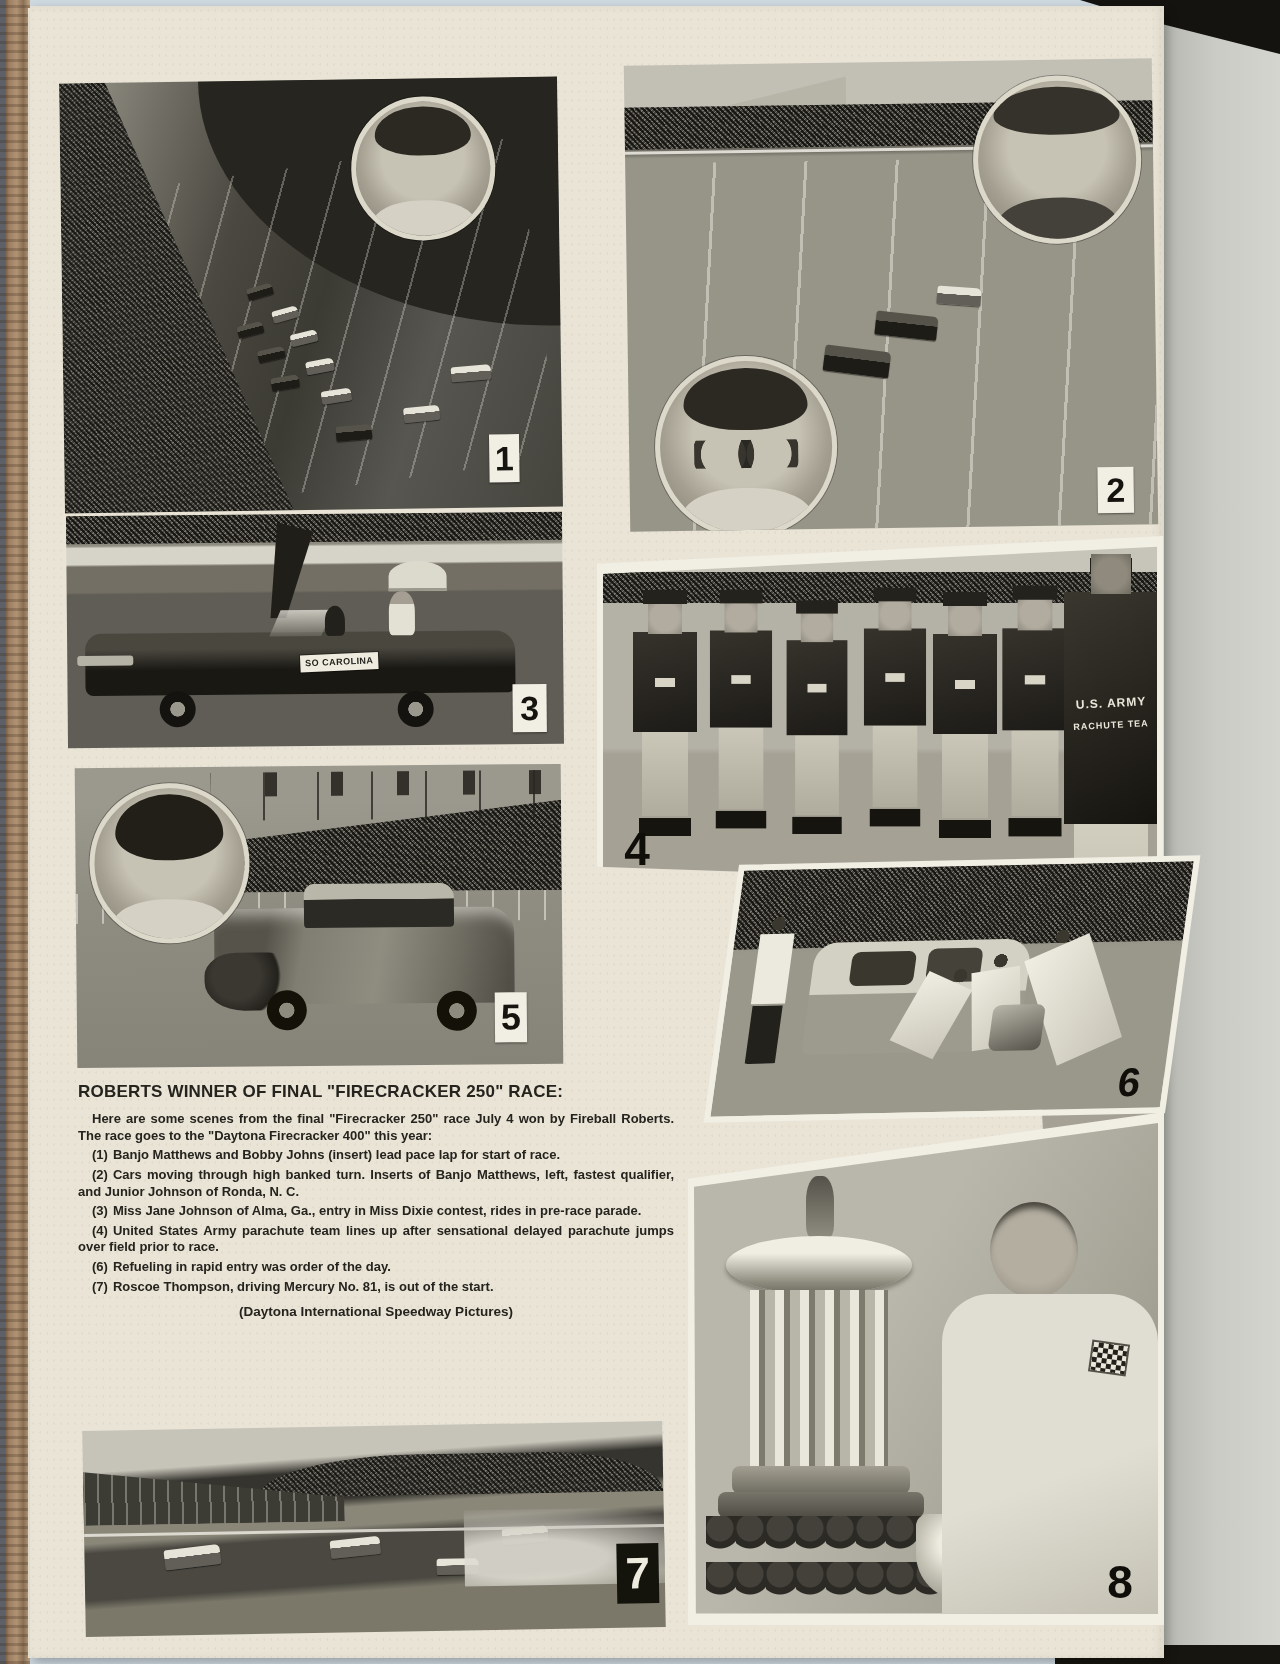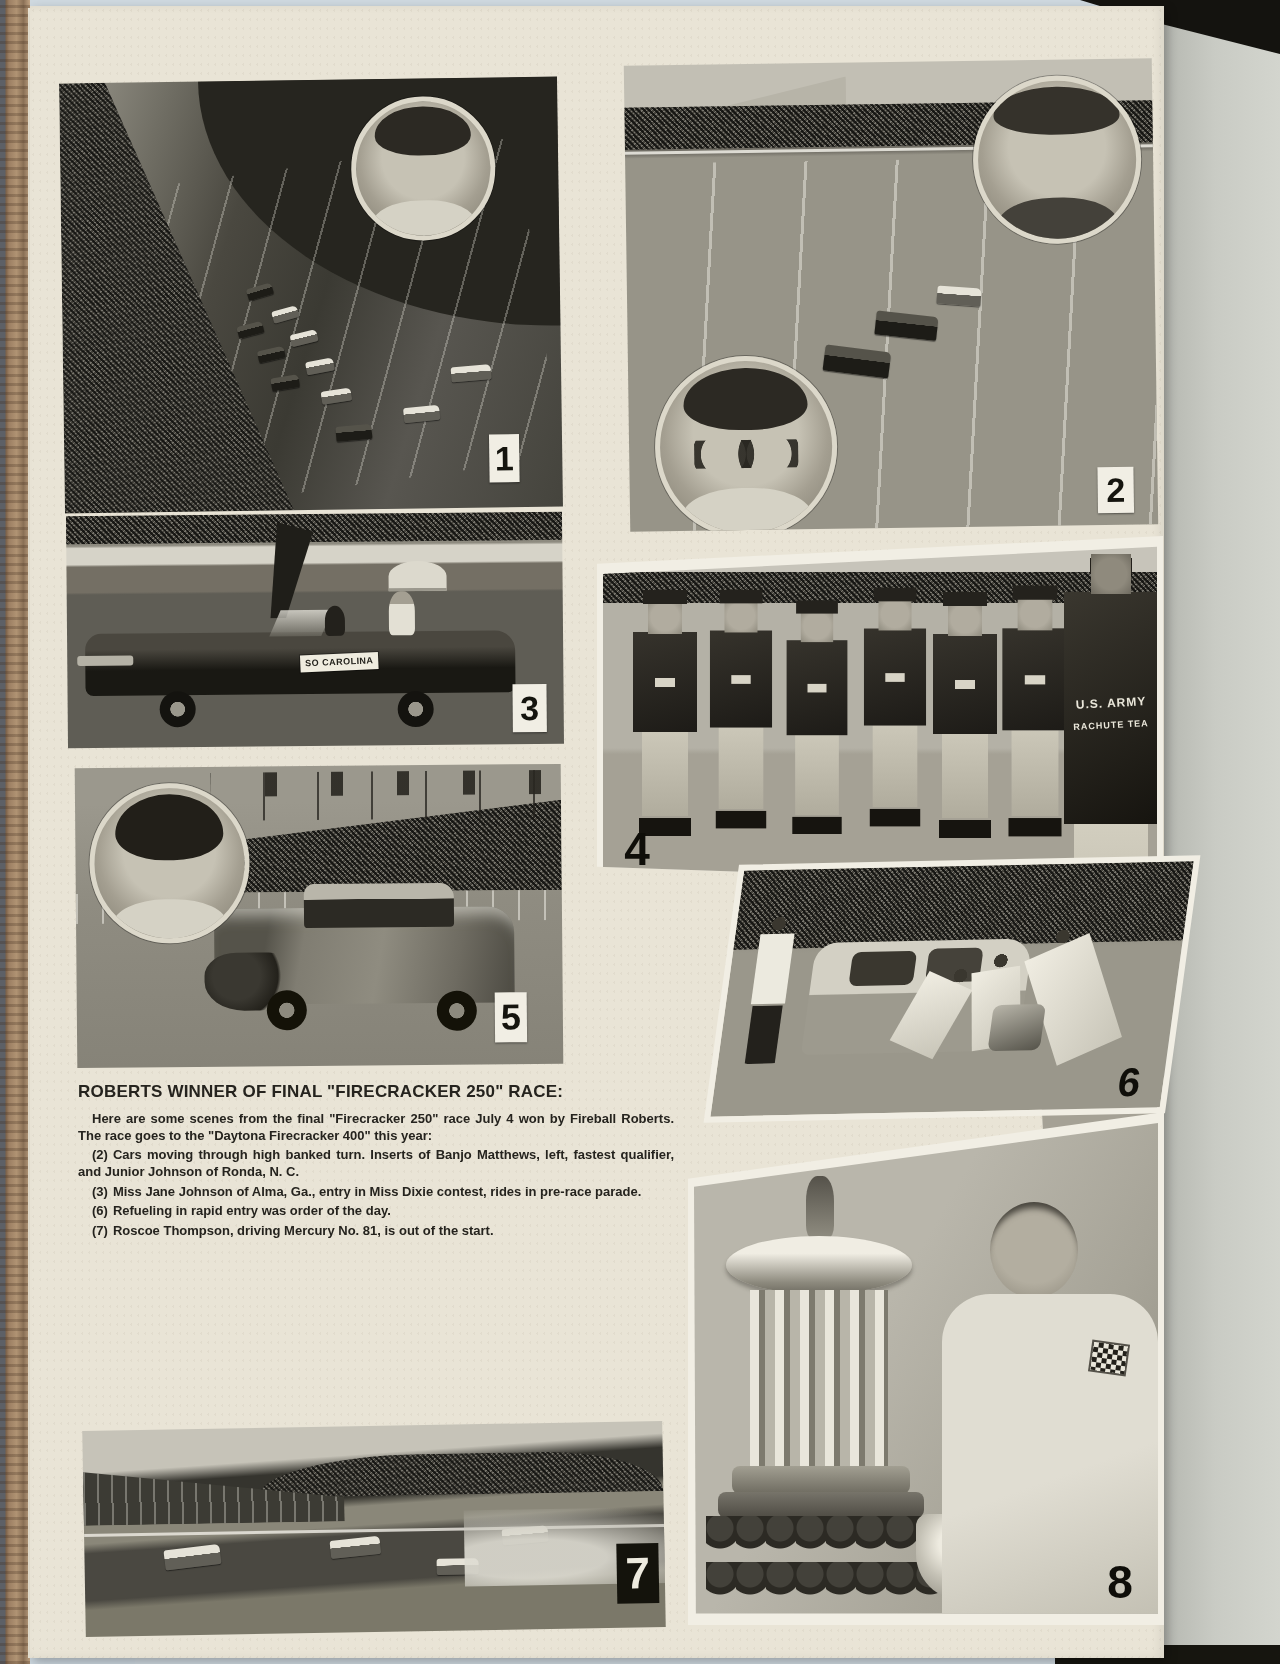--- a/index.html
+++ b/index.html
@@ -250,24 +250,27 @@
         <div style="position:absolute;left:398px;top:226px;width:34px;height:28px;transform:rotate(8deg);
                     background:repeating-conic-gradient(#22201a 0 25%,#e9e6da 0 50%);background-size:10px 10px;
                     box-shadow:0 0 0 2px #55524a;"></div>
         <div class="badge bare" style="right:16px;bottom:12px;width:44px;height:50px;font-size:46px;line-height:50px;">8</div>
       </div>
     </div>
 
     <div id="text-block">
       <h1 id="headline">ROBERTS WINNER OF FINAL "FIRECRACKER 250" RACE:</h1>
       <p class="cap">Here are some scenes from the final "Firecracker 250" race July 4 won by Fireball Roberts. The race goes to the "Daytona Firecracker 400" this year:</p>
+      <p class="cap"><span class="cap-num">(1)</span><span>Banjo Matthews and Bobby Johns (insert) lead pace lap for start of race.</span></p>
       <p class="cap"><span class="cap-num">(2)</span><span>Cars moving through high banked turn. Inserts of Banjo Matthews, left, fastest qualifier, and Junior Johnson of Ronda, N. C.</span></p>
       <p class="cap"><span class="cap-num">(3)</span><span>Miss Jane Johnson of Alma, Ga., entry in Miss Dixie contest, rides in pre-race parade.</span></p>
+      <p class="cap"><span class="cap-num">(4)</span><span>United States Army parachute team lines up after sensational delayed parachute jumps over field prior to race.</span></p>
       <p class="cap"><span class="cap-num">(6)</span><span>Refueling in rapid entry was order of the day.</span></p>
       <p class="cap"><span class="cap-num">(7)</span><span>Roscoe Thompson, driving Mercury No. 81, is out of the start.</span></p>
+      <div id="credit">(Daytona International Speedway Pictures)</div>
     </div>
 
     <div class="photo" style="left:54px;top:1420px;width:580px;height:206px;transform:rotate(-1deg);
                 background:linear-gradient(177deg,#c6c3b8 0 18%,#35342e 24% 36%,#8a8779 40% 48%,#4a4841 52% 72%,#7b7869 76% 100%);">
       <div class="speckle" style="position:absolute;left:30%;top:14%;width:70%;height:20%;border-radius:40% 30% 0 0/100% 100% 0 0;"></div>
       <div style="position:absolute;left:0;top:20%;width:45%;height:26%;
                   background:repeating-linear-gradient(90deg,rgba(210,208,198,.4) 0 2px,transparent 2px 14px),#3c3b34;
                   clip-path:polygon(0 0,100% 55%,100% 100%,0 100%);"></div>
       <div style="position:absolute;left:0;top:50%;width:100%;height:3px;background:rgba(240,238,230,.8);"></div>
       <i class="car" style="left:80px;top:118px;width:56px;height:20px;transform:rotate(-6deg);"></i>

